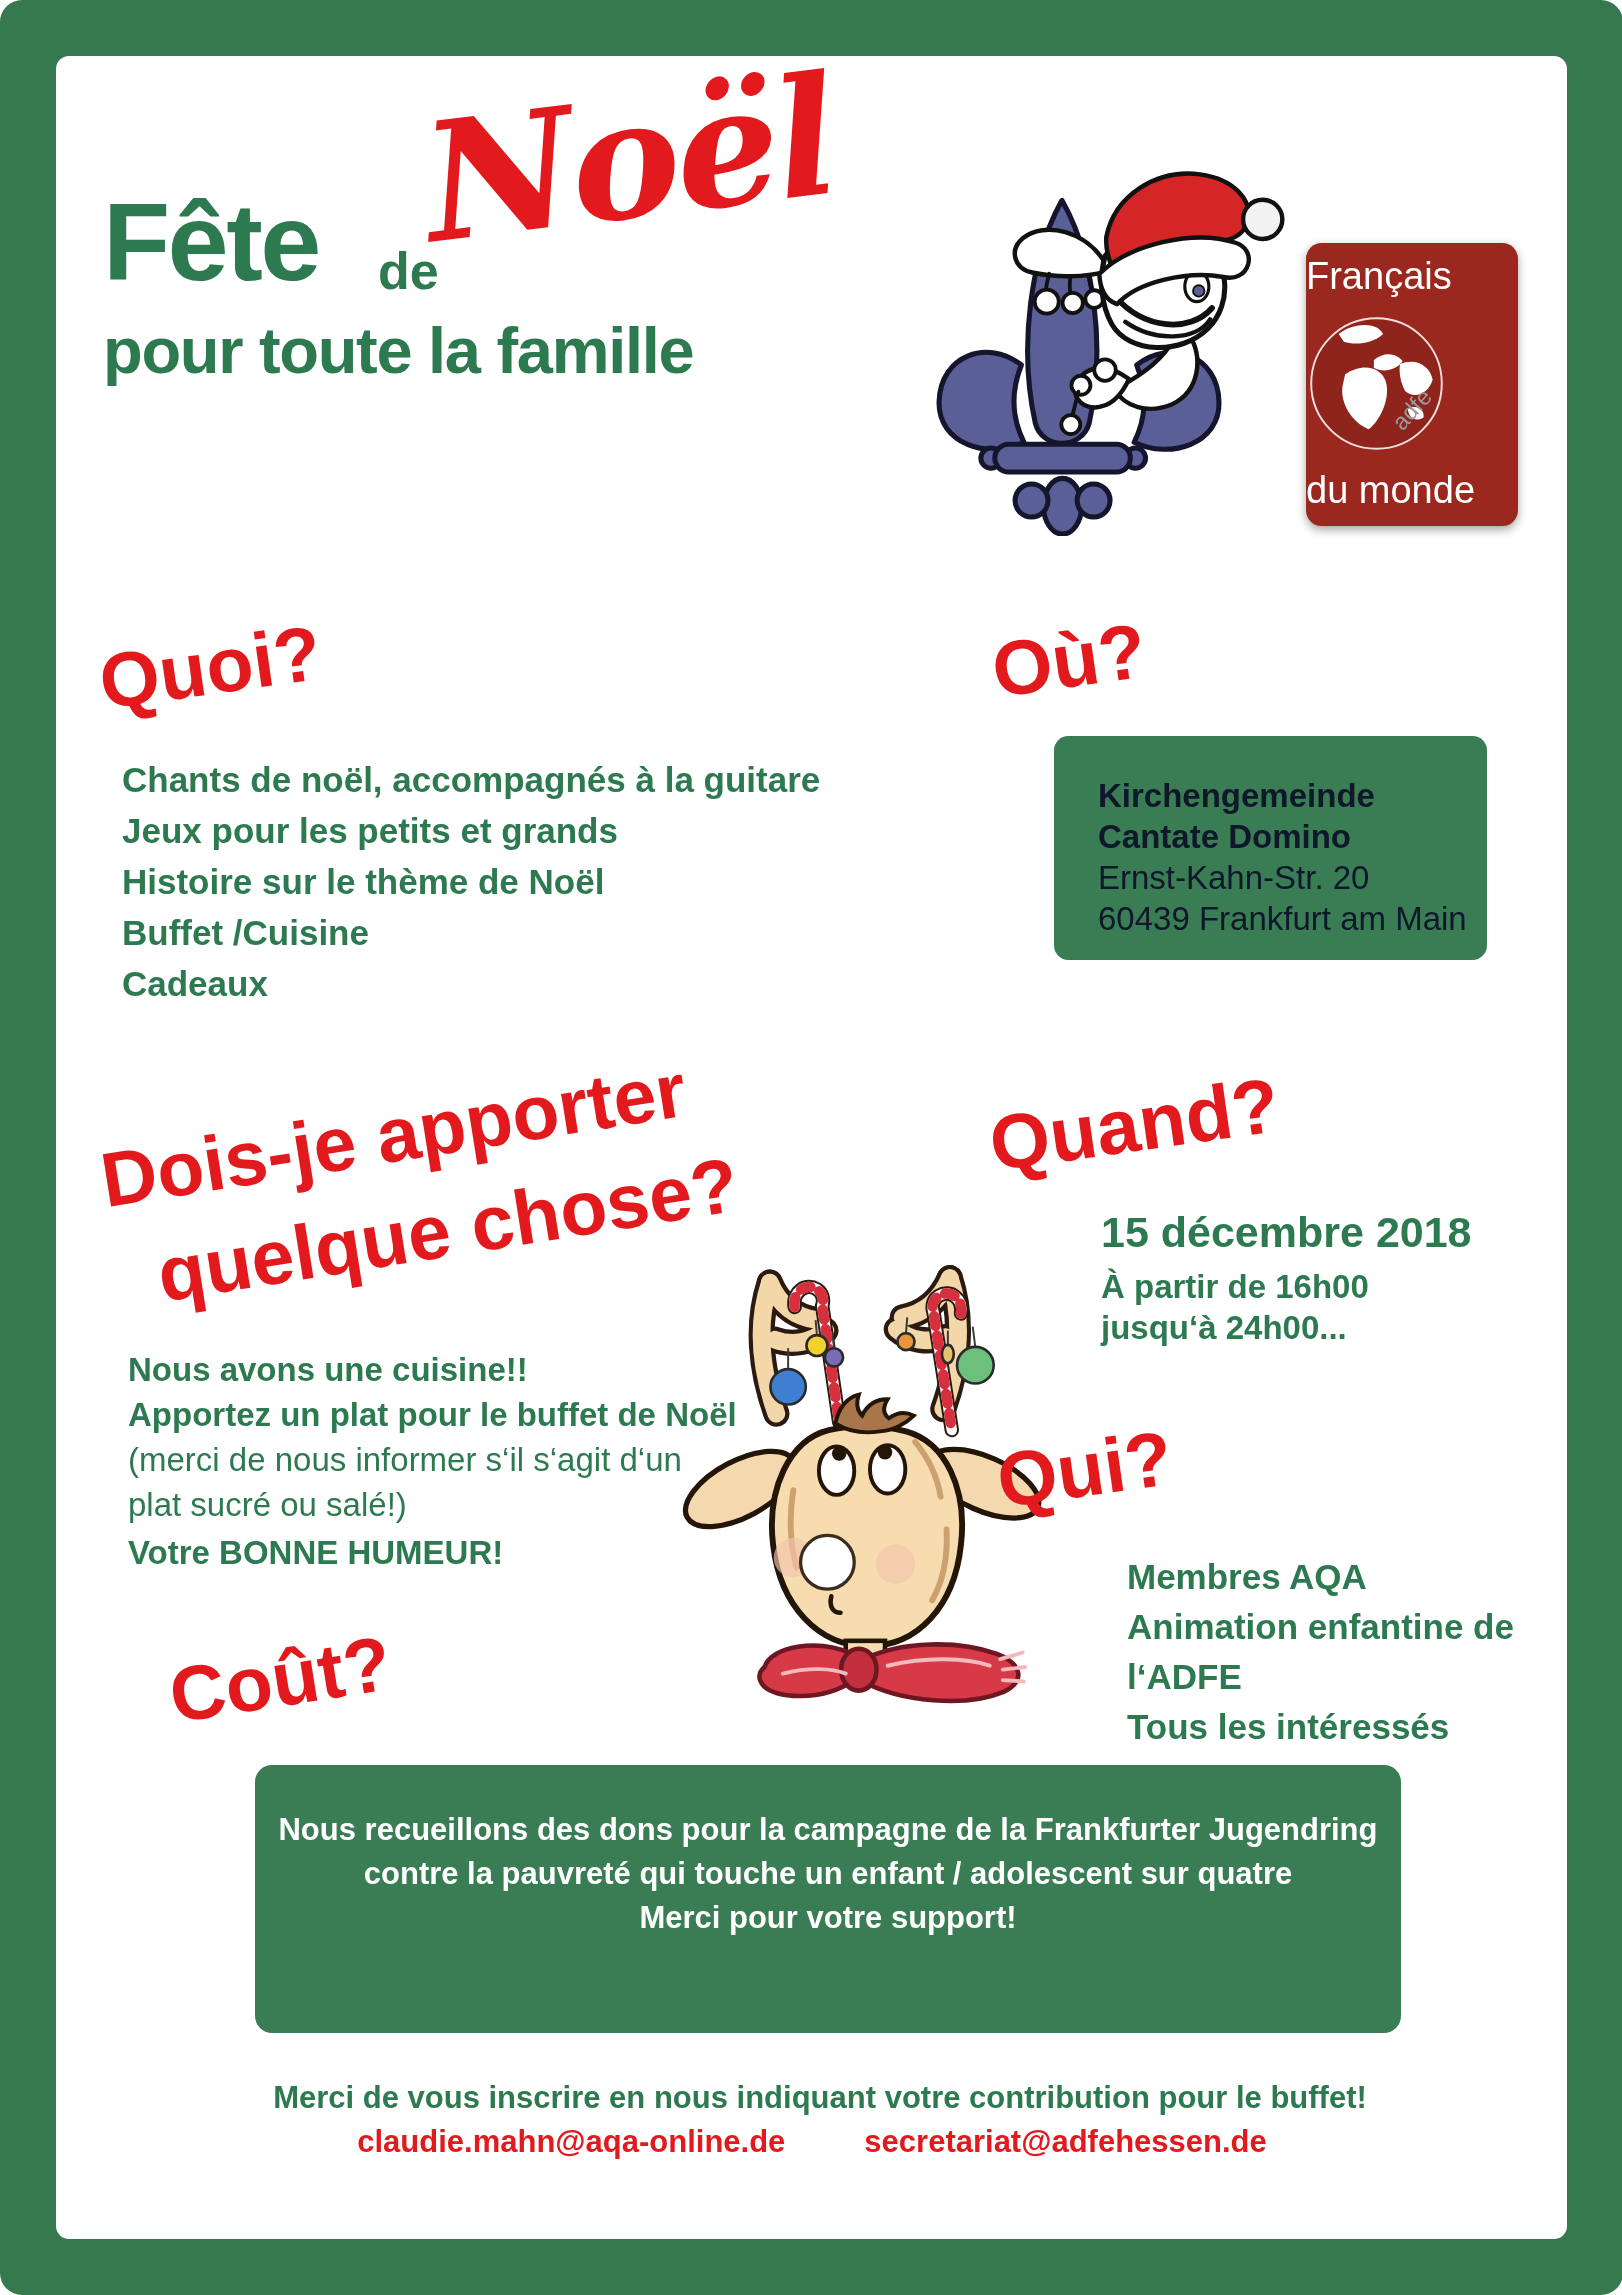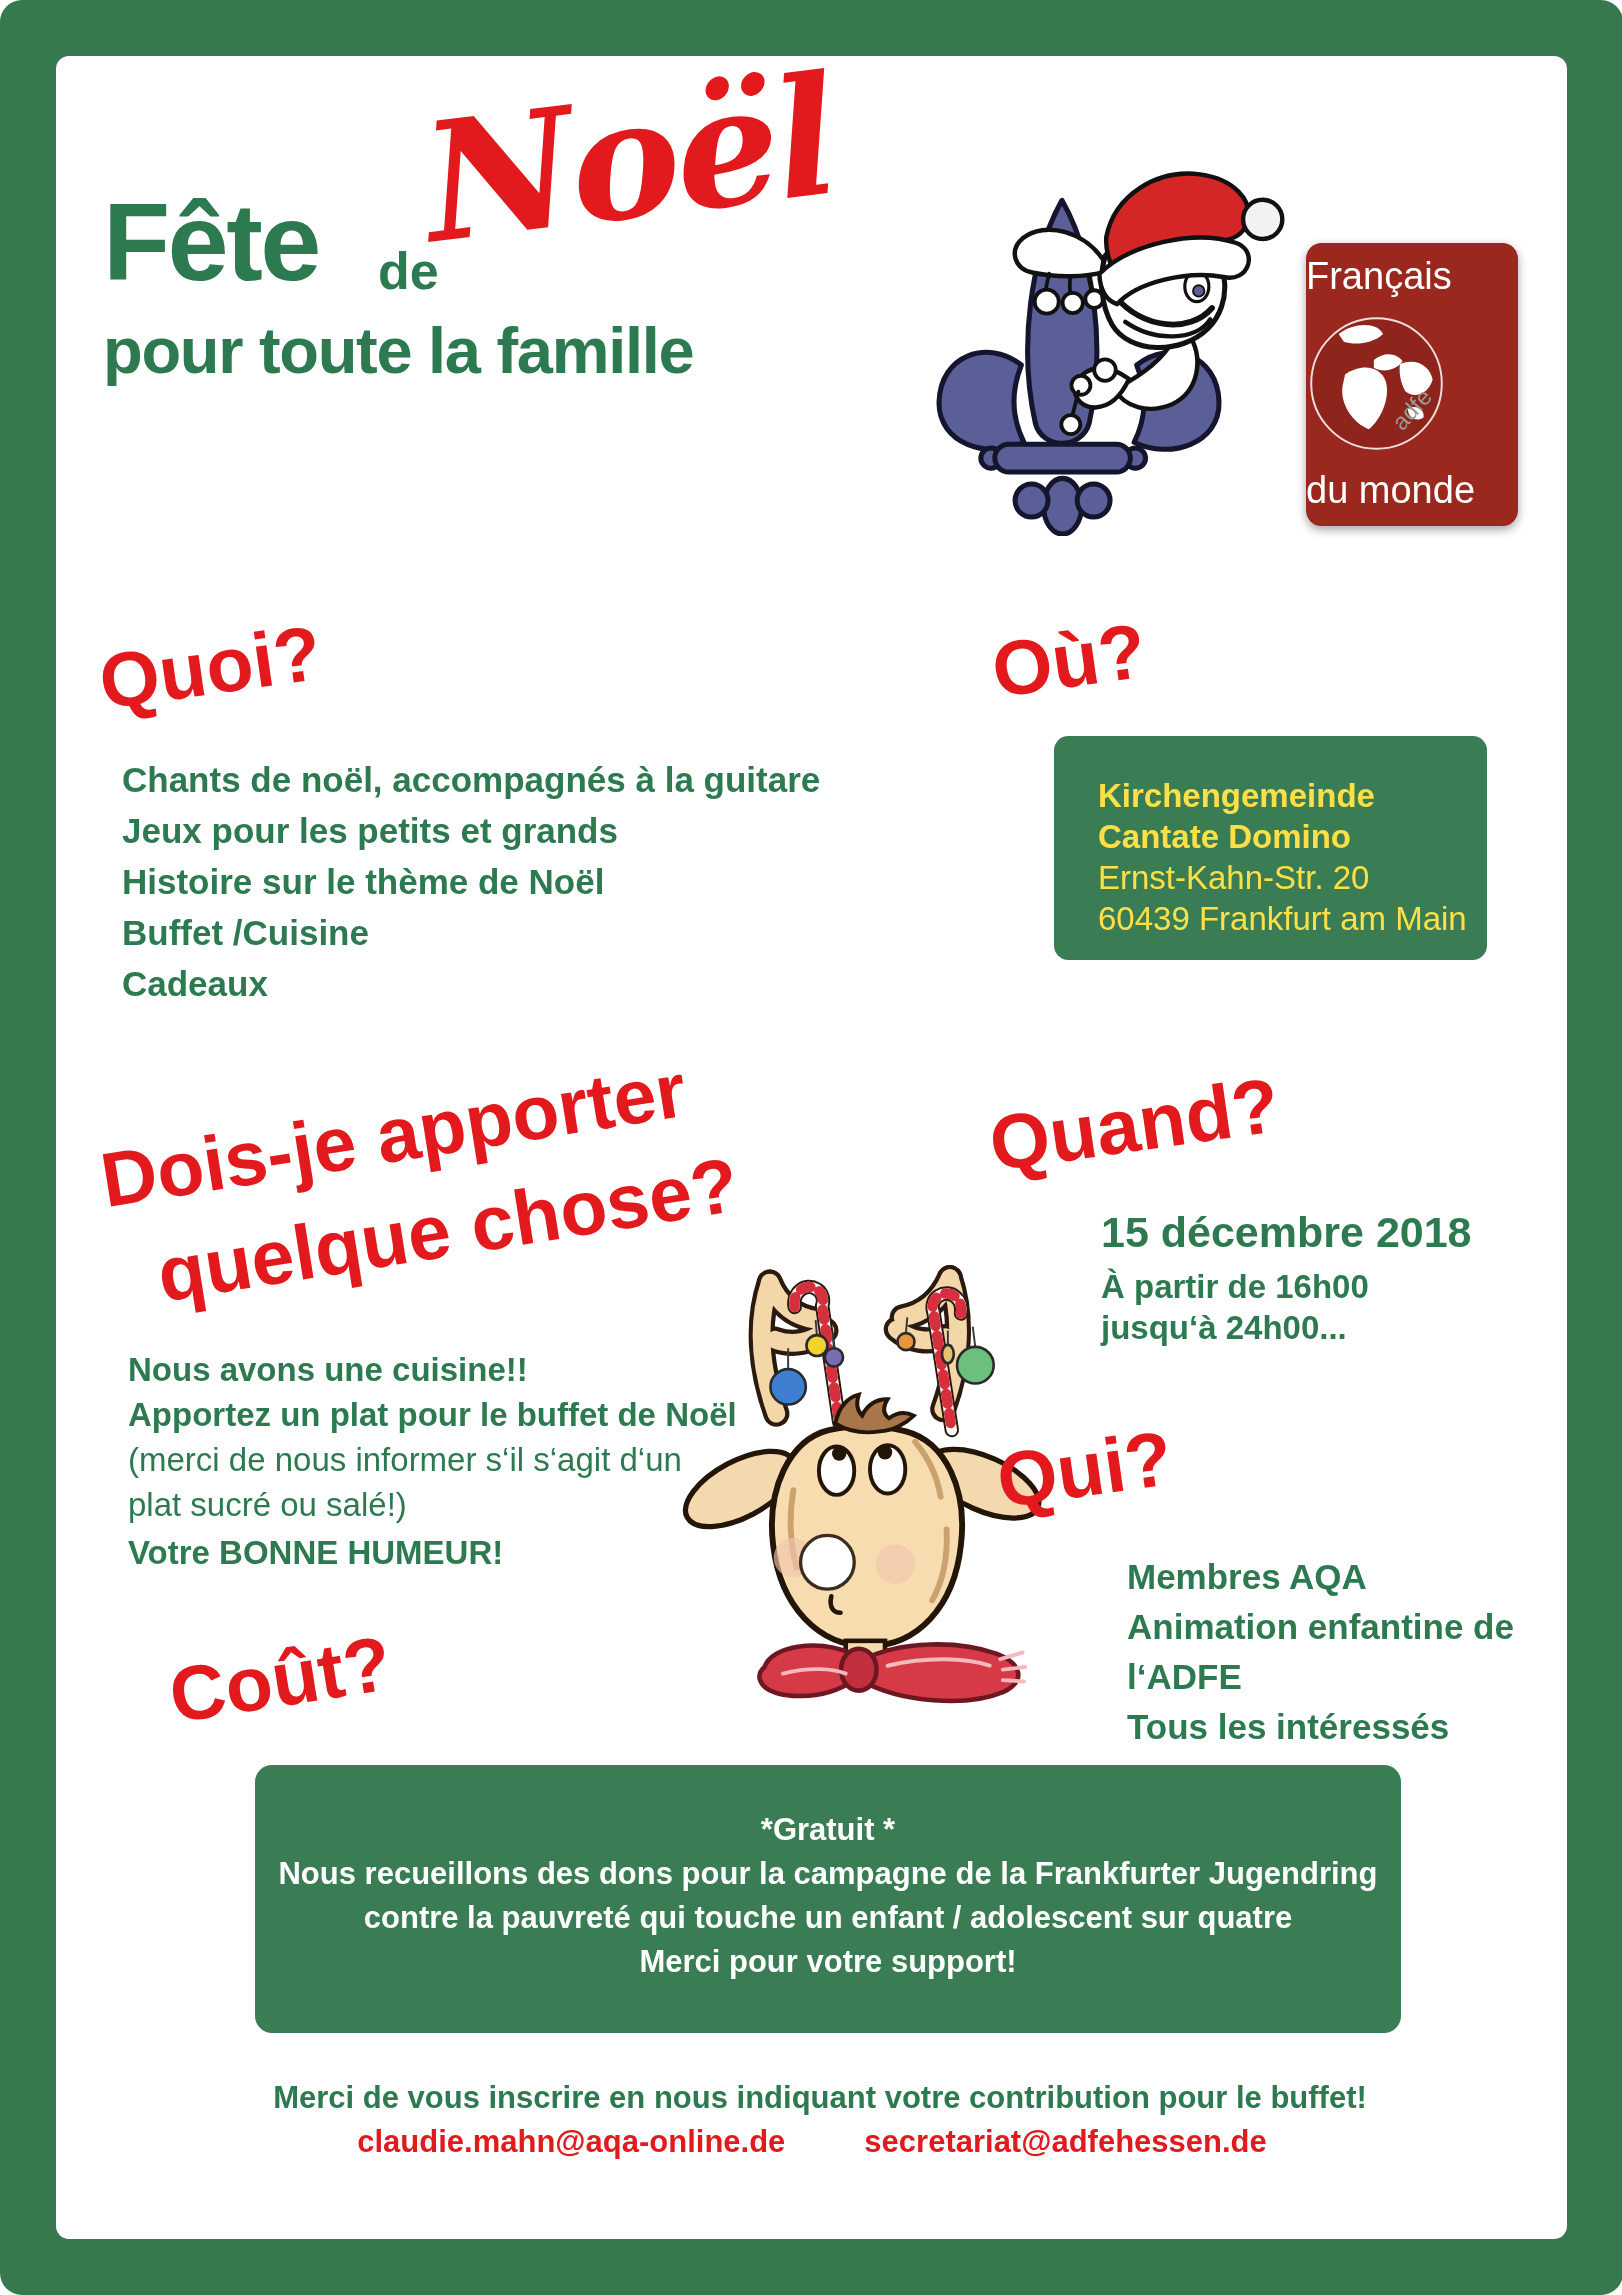--- a/index.html
+++ b/index.html
@@ -45,21 +45,21 @@
   .cuisine{left:128px;top:1347px;color:var(--text-green);font-size:33px;line-height:45px;white-space:nowrap;}
   .cuisine .b{font-weight:700;}
   .mood{left:128px;top:1534px;color:var(--text-green);font-size:33px;font-weight:700;}
 
   .quand-block{left:1101px;top:1208px;color:var(--text-green);white-space:nowrap;}
   .quand-date{font-size:43px;font-weight:700;margin-bottom:9.2px;}
   .quand-line{font-size:33px;font-weight:700;line-height:41px;}
 
   
   .ou-box{left:1054px;top:736px;width:433px;height:224px;background:var(--box-green);
-          border-radius:14.4px;color:#fde047;font-size:33px;line-height:41px;
+          border-radius:14.4px;color:#0f172a;font-size:33px;line-height:41px;
           padding:39px 0 0 44px;white-space:nowrap;}
   .ou-box .b{font-weight:700;}
 
   
   .cout-box{left:255px;top:1765px;width:1146px;height:268px;background:var(--box-green);
             border-radius:17px;color:#fff;font-size:31px;font-weight:700;line-height:44px;
             text-align:center;padding-top:43px;white-space:nowrap;}
 
   
   .footer-note{left:64px;top:2080px;width:1512px;text-align:center;color:var(--text-green);
@@ -284,21 +284,20 @@
   <div class="abs h-red h-qui">Qui?</div>
   <div class="abs g-list qui-list">
     <div>Membres AQA</div>
     <div>Animation enfantine de</div>
     <div>l‘ADFE</div>
     <div>Tous les intéressés</div>
   </div>
 
   <div class="abs h-red h-cout">Coût?</div>
   <div class="abs cout-box">
-    <div>*Gratuit *</div>
     <div>Nous recueillons des dons pour la  campagne de la Frankfurter Jugendring</div>
     <div>contre la pauvreté qui touche un enfant / adolescent sur quatre</div>
     <div>Merci pour votre support!</div>
   </div>
 
   <div class="abs footer-note">Merci de vous inscrire en nous indiquant votre contribution pour le buffet!</div>
   <div class="abs footer-mails">
     <span>claudie.mahn@aqa-online.de</span>
     <span>secretariat@adfehessen.de</span>
   </div>

